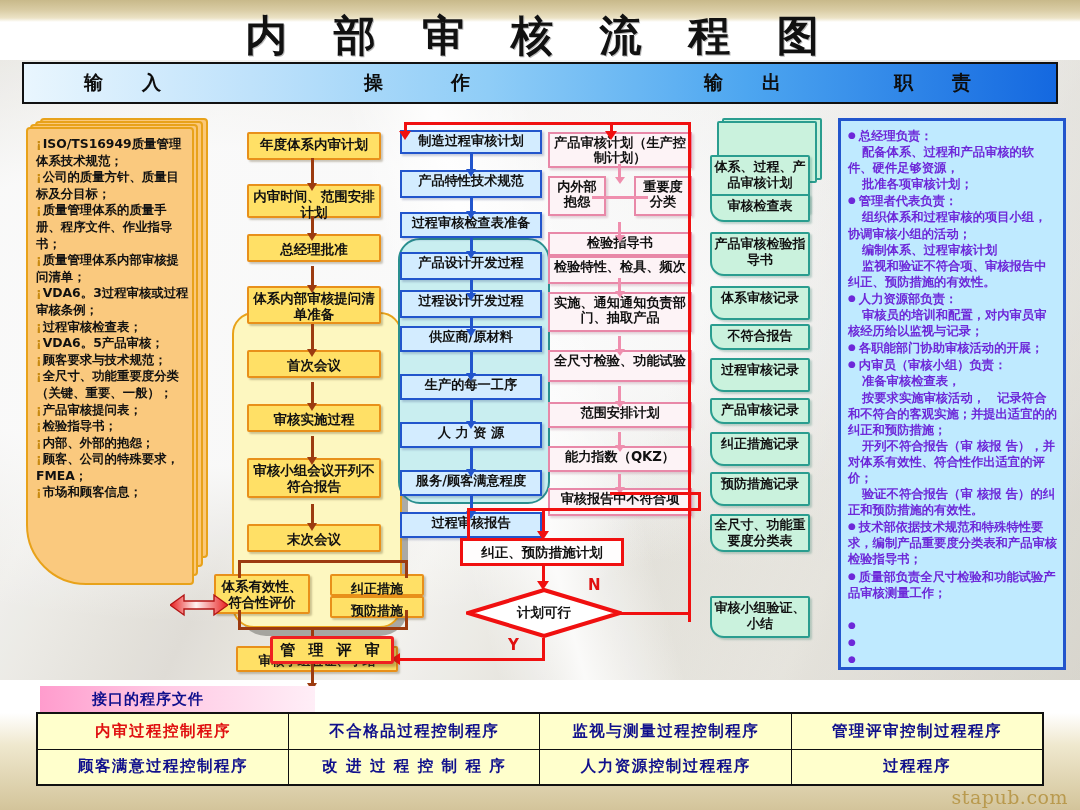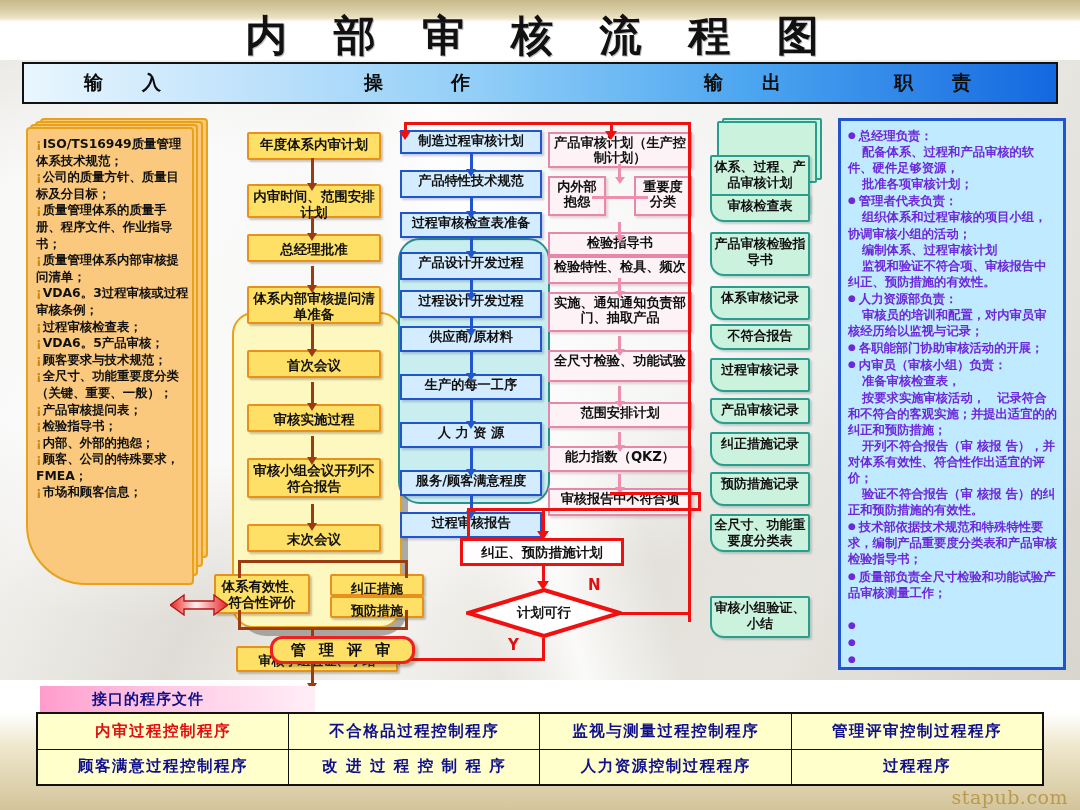--- a/index.html
+++ b/index.html
@@ -96,22 +96,22 @@
   .arrow-o { position:absolute; background:#9c3b10; width:3px; z-index:6;}
   .arrow-o:after{
     content:""; position:absolute; left:-4px; bottom:-7px;
     border-left:5.5px solid transparent; border-right:5.5px solid transparent;
     border-top:8px solid #9c3b10;
   }
   .line-o { position:absolute; background:#9c3b10; z-index:6;}
 
   
   #mgmt-review{
-    position:absolute; left:270px; top:636px; width:145px; height:28px;
-    border:3px solid #ef2020; border-radius:12px; background:#ffe066;
+    position:absolute; left:270px; top:636px; width:124px; height:28px;
+    border:3px solid #ef2020; border-radius:3px; background:#ffe066;
     font-weight:bold; font-size:15px; letter-spacing:4px; color:#111;
     text-align:center; line-height:23px; z-index:7;
     box-shadow:3px 3px 3px rgba(80,60,20,.35);
   }
 
   
   #bluecol{ position:absolute; left:396px; top:118px; width:150px; height:560px; z-index:5;}
   .bbox{
     position:absolute; border:2px solid #2255cc; background:#d3ecff;
     color:#111; font-weight:bold; font-size:13.2px; line-height:15px;

